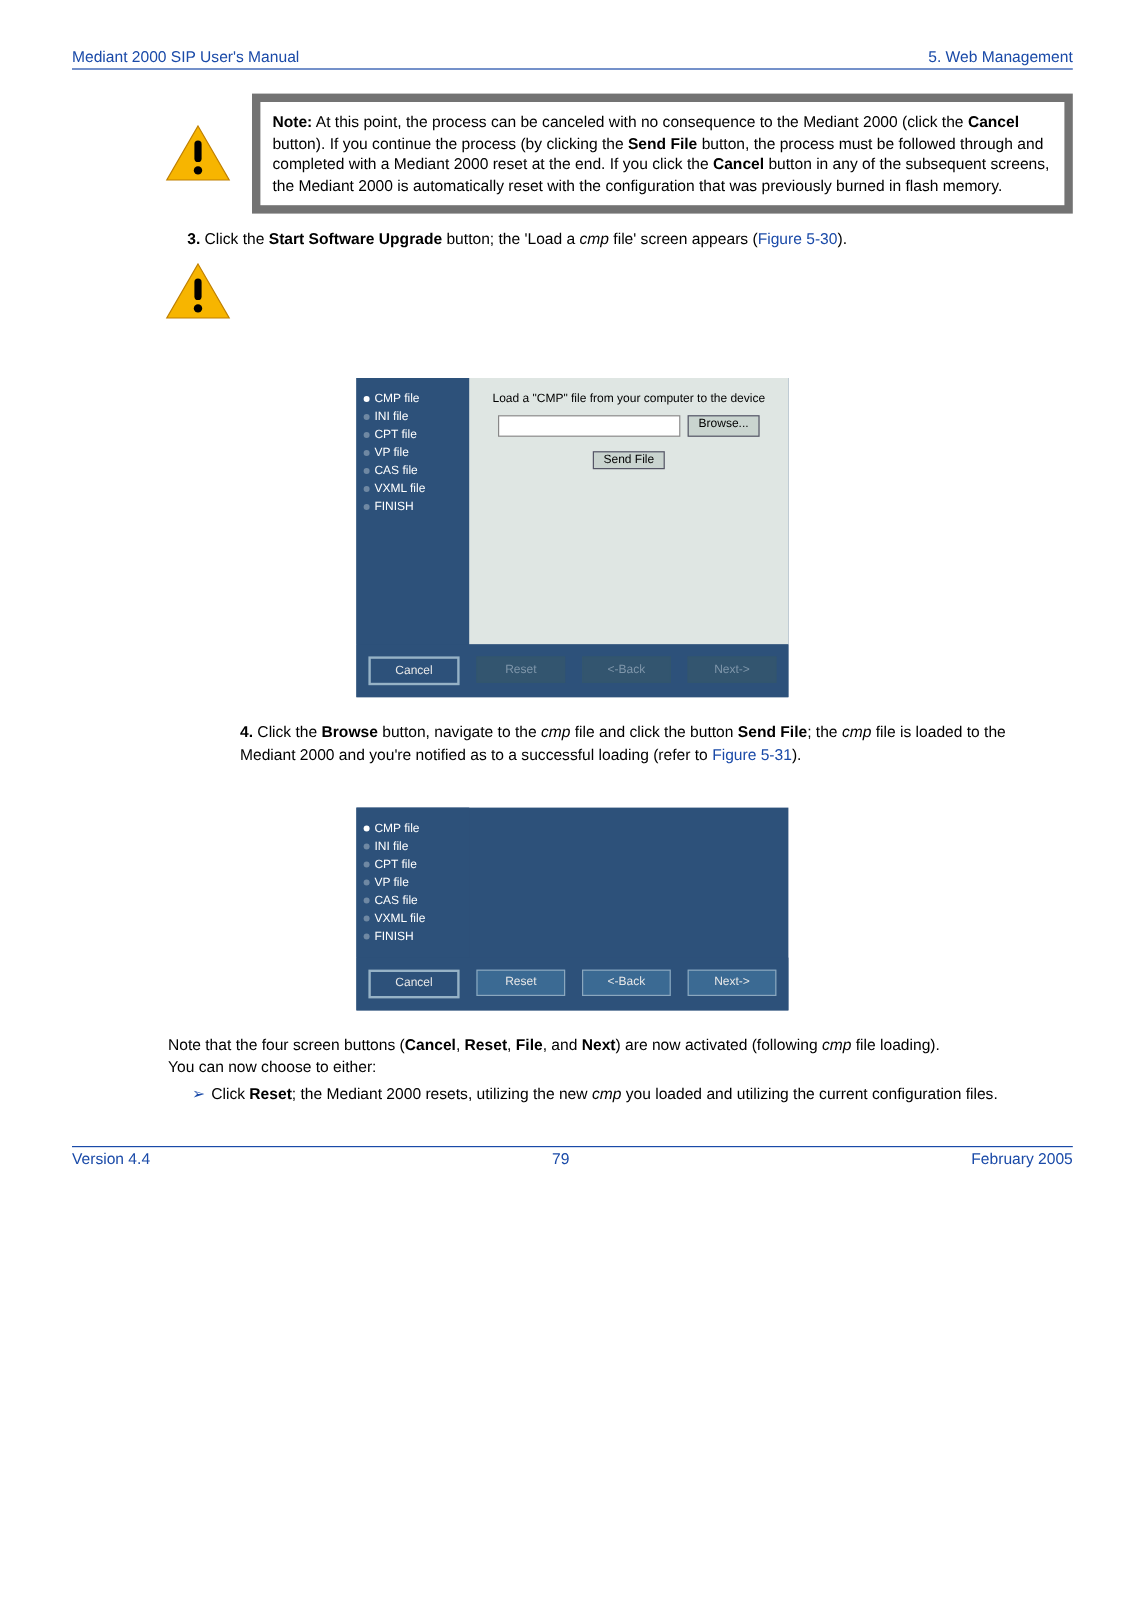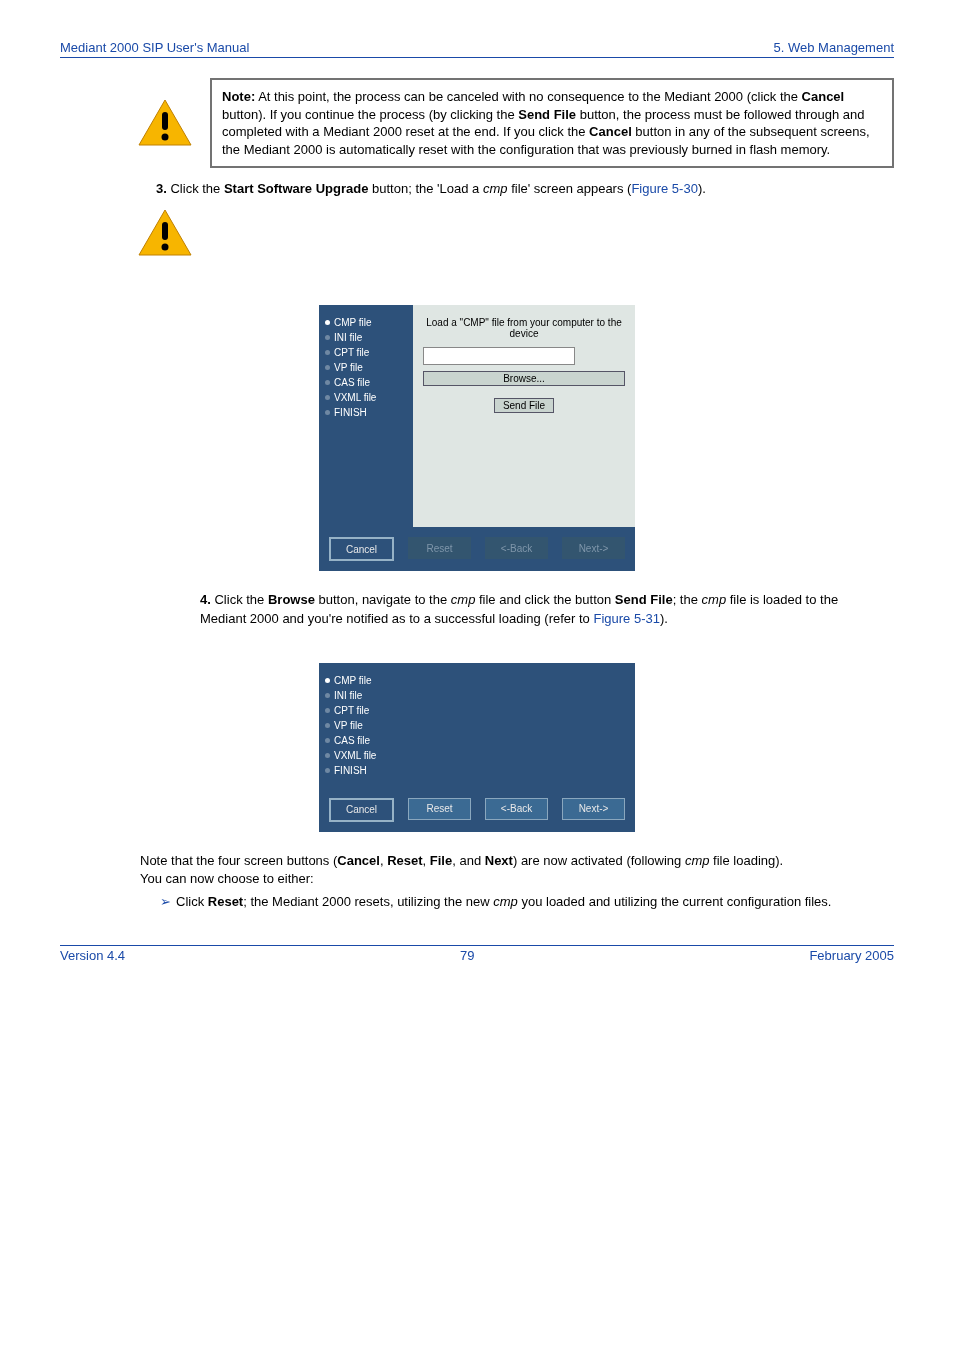--- a/index.html
+++ b/index.html
@@ -27,35 +27,35 @@
     margin-left: 60px;
   }
   .warn-icon-wrap {
     width: 90px;
     display: flex;
     align-items: center;
     justify-content: center;
   }
   .warn-box {
     flex: 1;
-    border: 2px solid #737373;
+    border: 7px solid #737373;
     padding: 8px 10px;
     font-size: 13px;
     line-height: 1.35;
   }
   .step-row {
     margin-left: 96px;
     margin-right: 10px;
     font-size: 13px;
     line-height: 1.4;
   }
   .link-blue { color: #1a4aa8; }
   .figure-wrap {
     margin: 20px auto 20px auto;
-    width: 316px;
+    width: 360px;
   }
   .wizard-panel {
     display: flex;
     flex-direction: column;
     background: #2d517a;
     padding: 0;
   }
   .wizard-top {
     display: flex;
     flex: 1;
@@ -91,21 +91,20 @@
   }
   .wizard-main2 {
     flex:1; background:#fff; display:flex; align-items:center; justify-content:center;
     font-size:11px; color:#325d88; text-align:center; padding:10px; min-height:190px;
   }
   .input-row {
     display: flex;
     justify-content: center;
     gap: 6px;
     margin-top: 8px;
-    flex-direction: column;
   }
   .file-input {
     width: 150px; height: 16px; background:#fff; border:1px solid #888;
   }
   .browse-btn, .send-btn, .action-btn {
     font-size:10px; padding:1px 8px; border:1px solid #556; background:#c9d4cf;
   }
   .wizard-foot {
     background:#2d517a;
     padding:10px;

